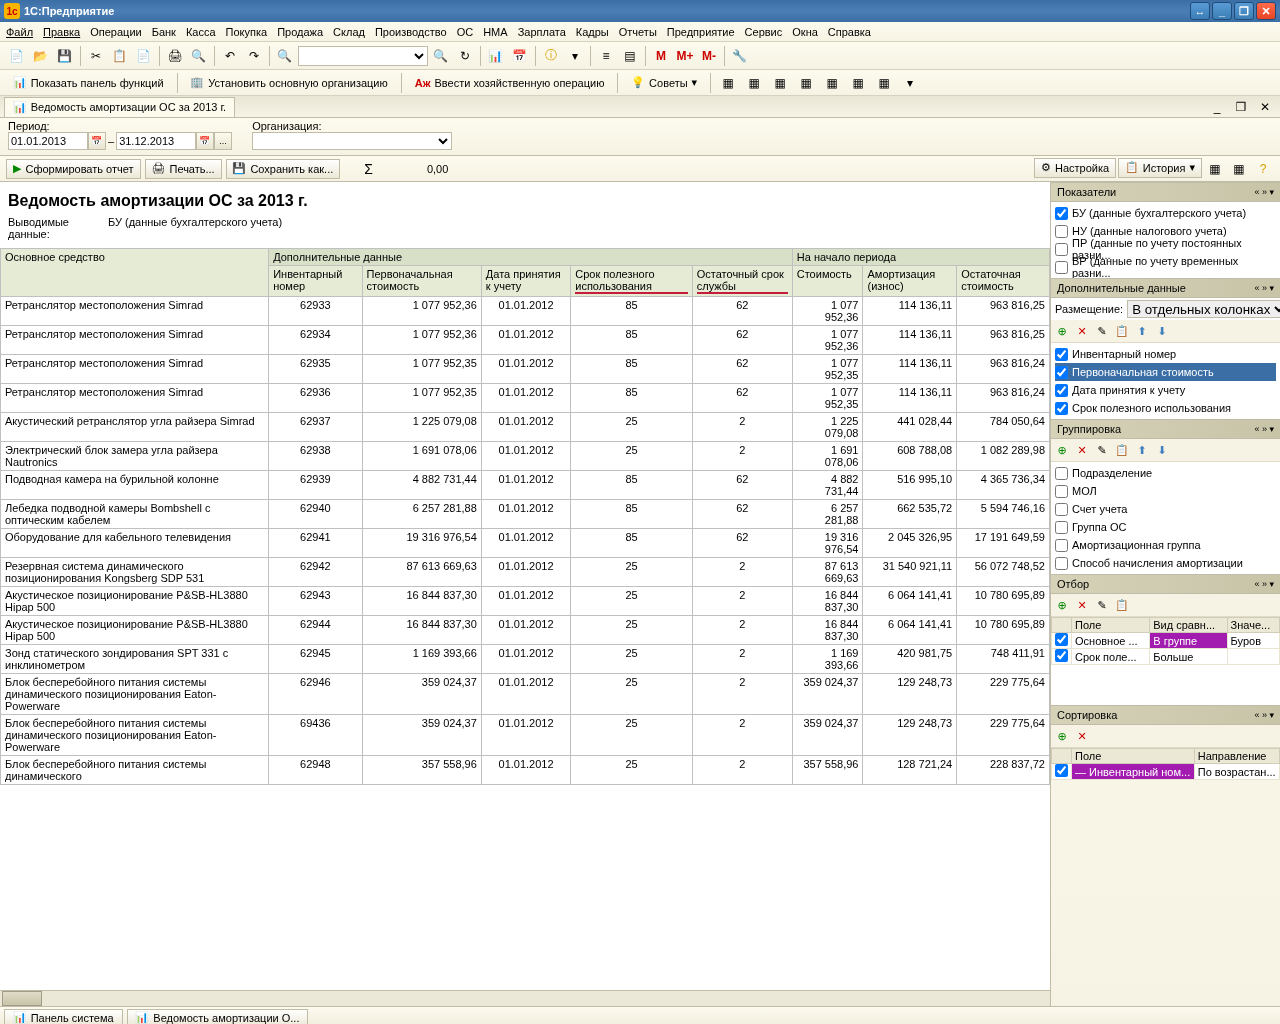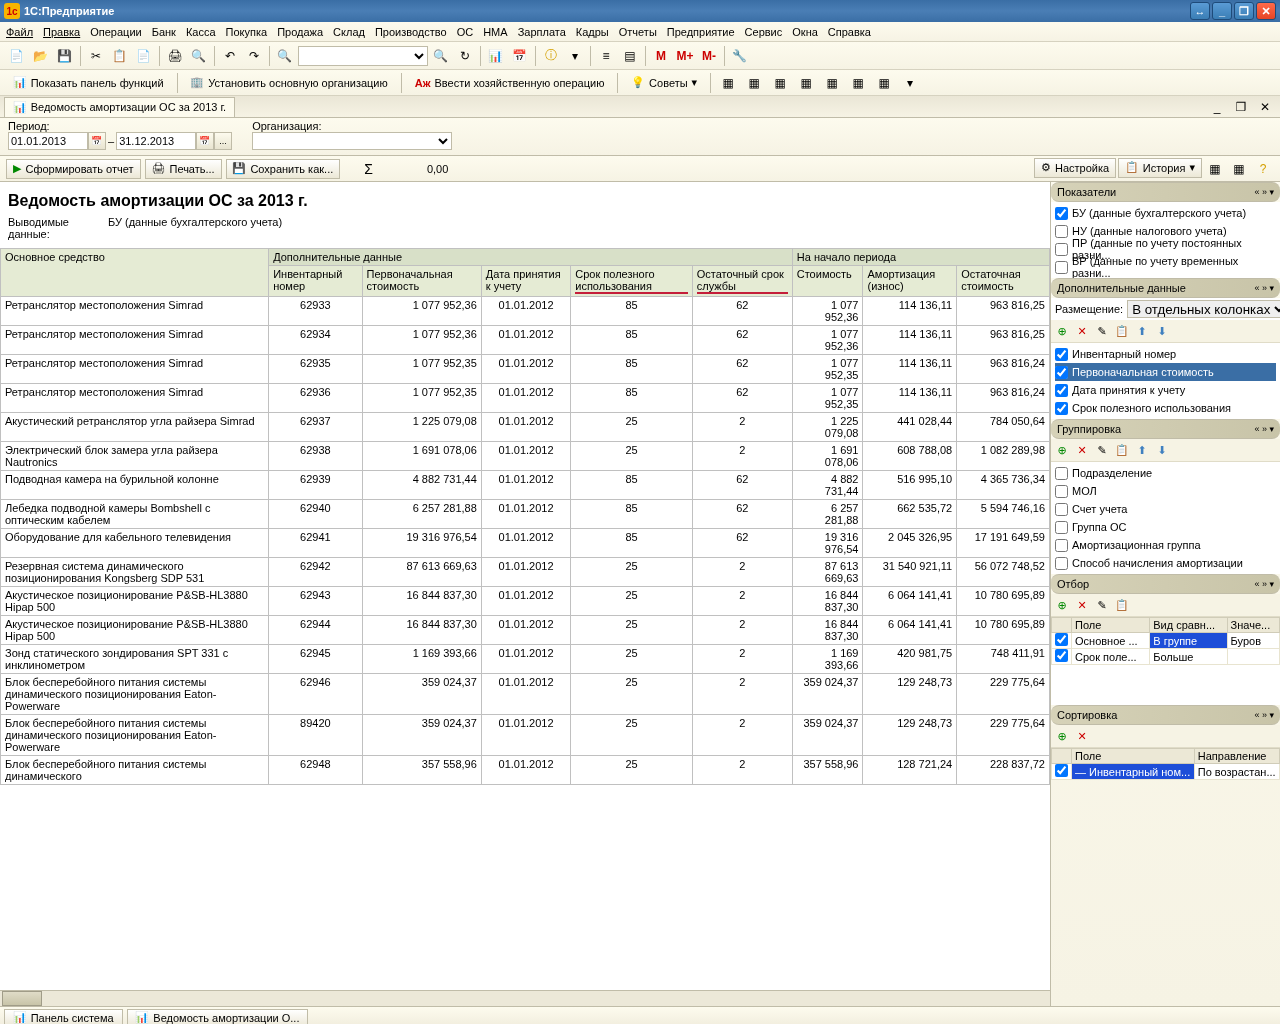--- a/index.html
+++ b/index.html
@@ -61,33 +61,33 @@
 
 .rtable { border-collapse: collapse; width: 100%; }
 .rtable th, .rtable td { border: 1px solid #c0c0c0; padding: 2px 4px; text-align: left; vertical-align: top; }
 .rtable th { background: #e5ebd4; font-weight: normal; }
 .rtable .hdr-group { background: #d8e0c8; }
 .rtable .num { text-align: right; }
 .rtable .ctr { text-align: center; }
 .underline-red { border-bottom: 2px solid #c41e3a; display: inline-block; }
 
 
-.side-hdr { height: 20px; background: linear-gradient(to right, #e8e4d0, #d8d4c0); border-top: 1px solid #c0bca8; border-bottom: 1px solid #c0bca8; padding: 8px 6px; display: flex; align-items: center; font-weight: normal; border-radius: 8px; }
+.side-hdr { height: 20px; background: linear-gradient(to right, #e8e4d0, #d8d4c0); border-top: 1px solid #c0bca8; border-bottom: 1px solid #c0bca8; padding: 8px 6px; display: flex; align-items: center; font-weight: normal; }
 .side-hdr.dark { background: linear-gradient(to right, #d6d2b8, #c8c4a8); }
 .side-hdr .exp { margin-left: auto; font-size: 9px; cursor: pointer; }
 .side-body { padding: 2px 4px; background: white; }
 .side-row { display: flex; align-items: center; height: 18px; gap: 4px; }
 .side-row input[type=checkbox] { margin: 0; }
 .side-row.sel { background: #3a6ea5; color: white; }
 .side-tools { display: flex; gap: 2px; padding: 2px; background: #f6f3e4; border-bottom: 1px solid #e0dcc8; }
 .st-btn { width: 18px; height: 18px; display: flex; align-items: center; justify-content: center; cursor: pointer; font-size: 11px; }
 .side-table { width: 100%; border-collapse: collapse; font-size: 11px; }
 .side-table th { background: #ece8d6; border: 1px solid #d0ccb8; padding: 1px 3px; font-weight: normal; text-align: left; }
 .side-table td { border: 1px solid #e8e4d0; padding: 0 3px; height: 16px; }
-.side-table .selcell { background: #1d4ed8; color: white; }
+.side-table .selcell { background: #a21caf; color: white; }
 
 
 .windowbar { height: 22px; background: linear-gradient(to bottom, #fdfbee, #f0ecdc); border-top: 1px solid #c0bca8; display: flex; align-items: center; padding: 0 4px; gap: 4px; }
 .winbtn { height: 18px; padding: 0 8px; border: 1px solid #c0bca8; background: linear-gradient(to bottom,#fff,#ece8d6); display: flex; align-items: center; gap: 4px; }
 
 .scroll-corner { position: absolute; bottom: 0; left: 0; right: 0; height: 16px; background: #ece8d8; border-top: 1px solid #c0bca8; display: flex; }
 .scroll-corner .thumb { width: 40px; background: linear-gradient(to bottom,#e0dcc8,#c8c4a8); border: 1px solid #a09c88; margin-left: 2px; }
 </style>
 </head>
 <body>
@@ -407,21 +407,21 @@
             <td class="num">359 024,37</td>
             <td class="ctr">01.01.2012</td>
             <td class="ctr">25</td>
             <td class="ctr">2</td>
             <td class="num">359 024,37</td>
             <td class="num">129 248,73</td>
             <td class="num">229 775,64</td>
           </tr>
           <tr>
             <td>Блок бесперебойного питания системы динамического позиционирования Eaton-Powerware</td>
-            <td class="ctr">89420</td>
+            <td class="ctr">69436</td>
             <td class="num">359 024,37</td>
             <td class="ctr">01.01.2012</td>
             <td class="ctr">25</td>
             <td class="ctr">2</td>
             <td class="num">359 024,37</td>
             <td class="num">129 248,73</td>
             <td class="num">229 775,64</td>
           </tr>
           <tr>
             <td>Блок бесперебойного питания системы динамического</td>

